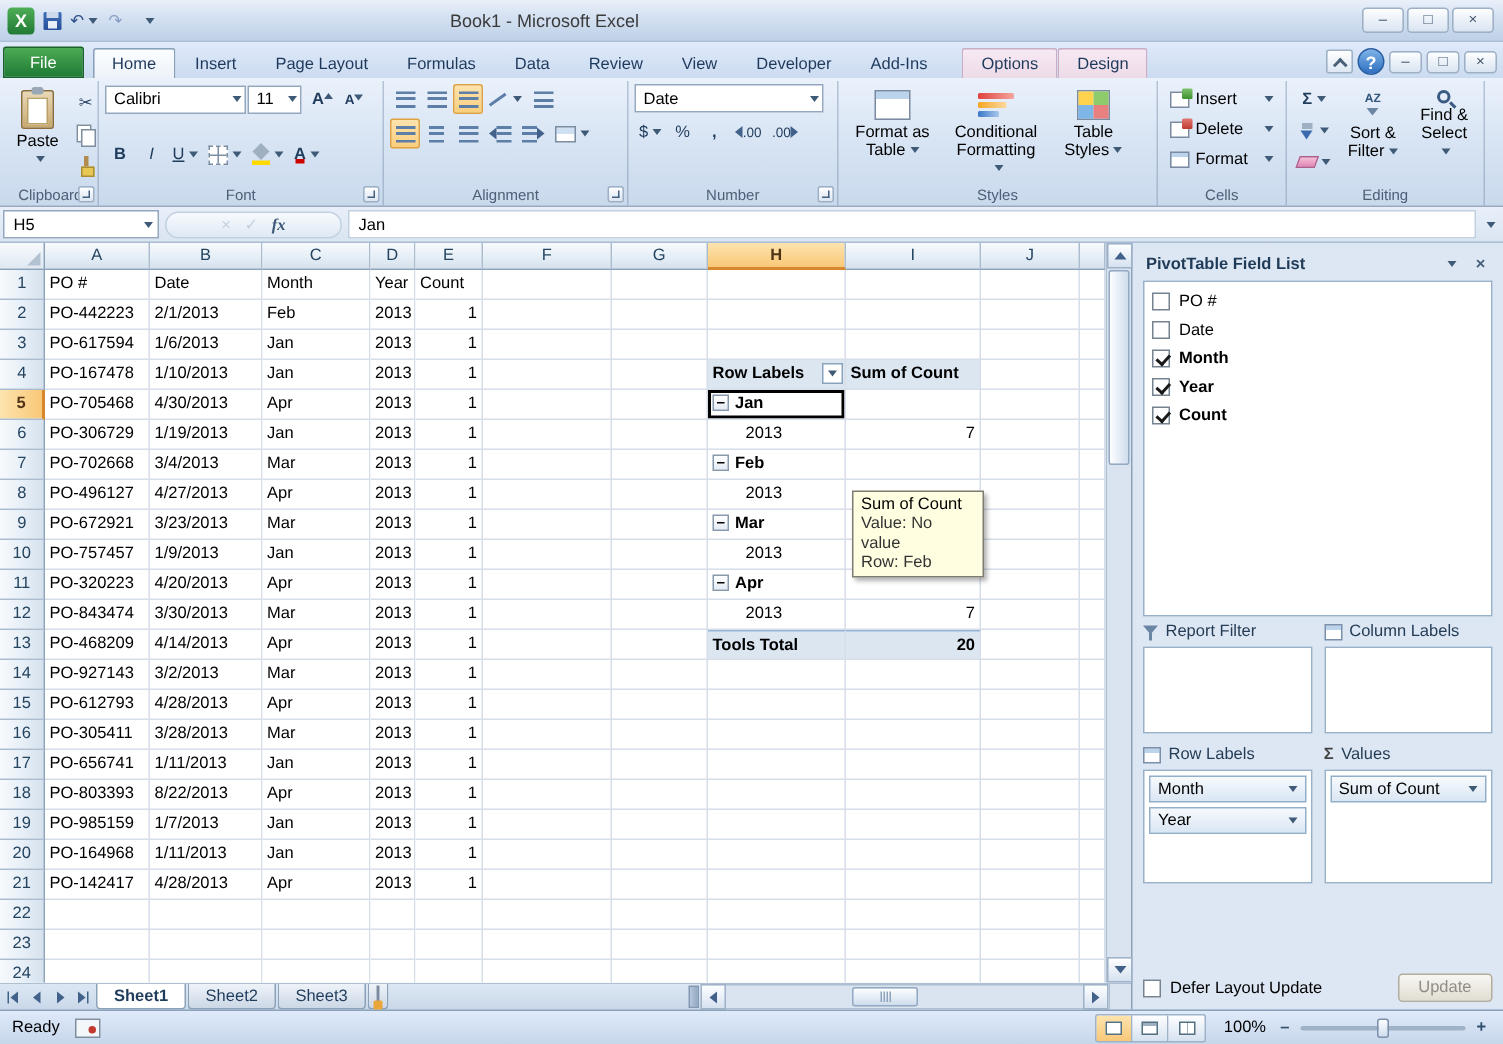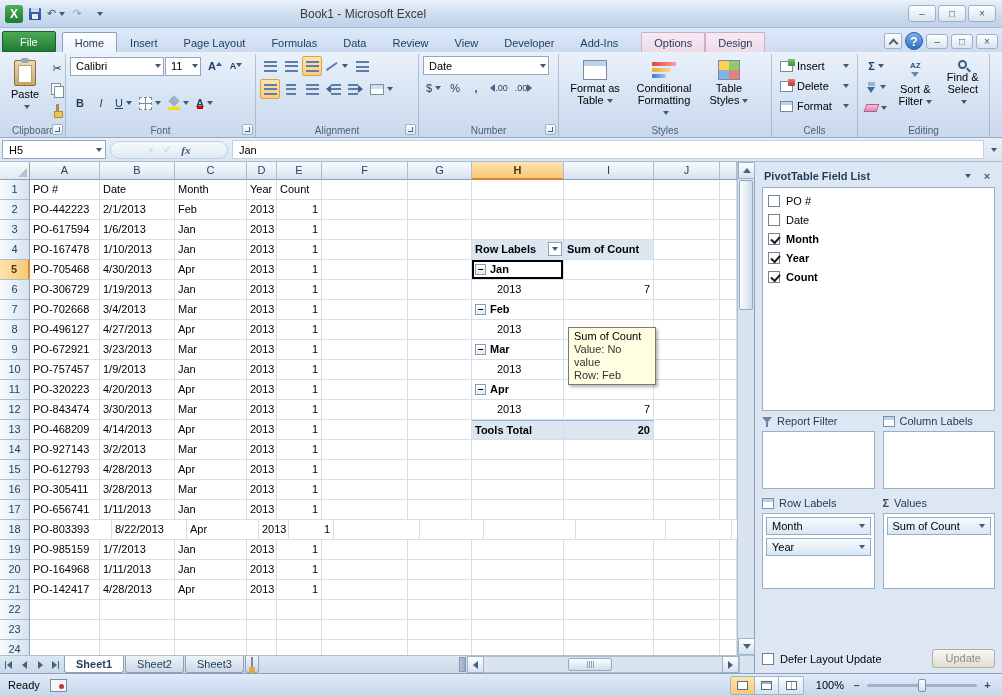--- a/index.html
+++ b/index.html
@@ -805,21 +805,21 @@
               <div class="cell tr" style="width:45px"><span class="ct">1</span></div>
               <div class="cell" style="width:86px"></div>
               <div class="cell" style="width:64px"></div>
               <div class="cell" style="width:92px"></div>
               <div class="cell" style="width:90px"></div>
               <div class="cell" style="width:66px"></div>
               <div class="cell fill"></div>
             </div>
             <div class="gr">
               <div class="rh">18</div>
-              <div class="cell " style="width:82px"><span class="ct">PO-803393</span></div>
+              <div class="cell " style="width:70px"><span class="ct">PO-803393</span></div>
               <div class="cell " style="width:75px"><span class="ct">8/22/2013</span></div>
               <div class="cell " style="width:72px"><span class="ct">Apr</span></div>
               <div class="cell tr" style="width:30px"><span class="ct">2013</span></div>
               <div class="cell tr" style="width:45px"><span class="ct">1</span></div>
               <div class="cell" style="width:86px"></div>
               <div class="cell" style="width:64px"></div>
               <div class="cell" style="width:92px"></div>
               <div class="cell" style="width:90px"></div>
               <div class="cell" style="width:66px"></div>
               <div class="cell fill"></div>

